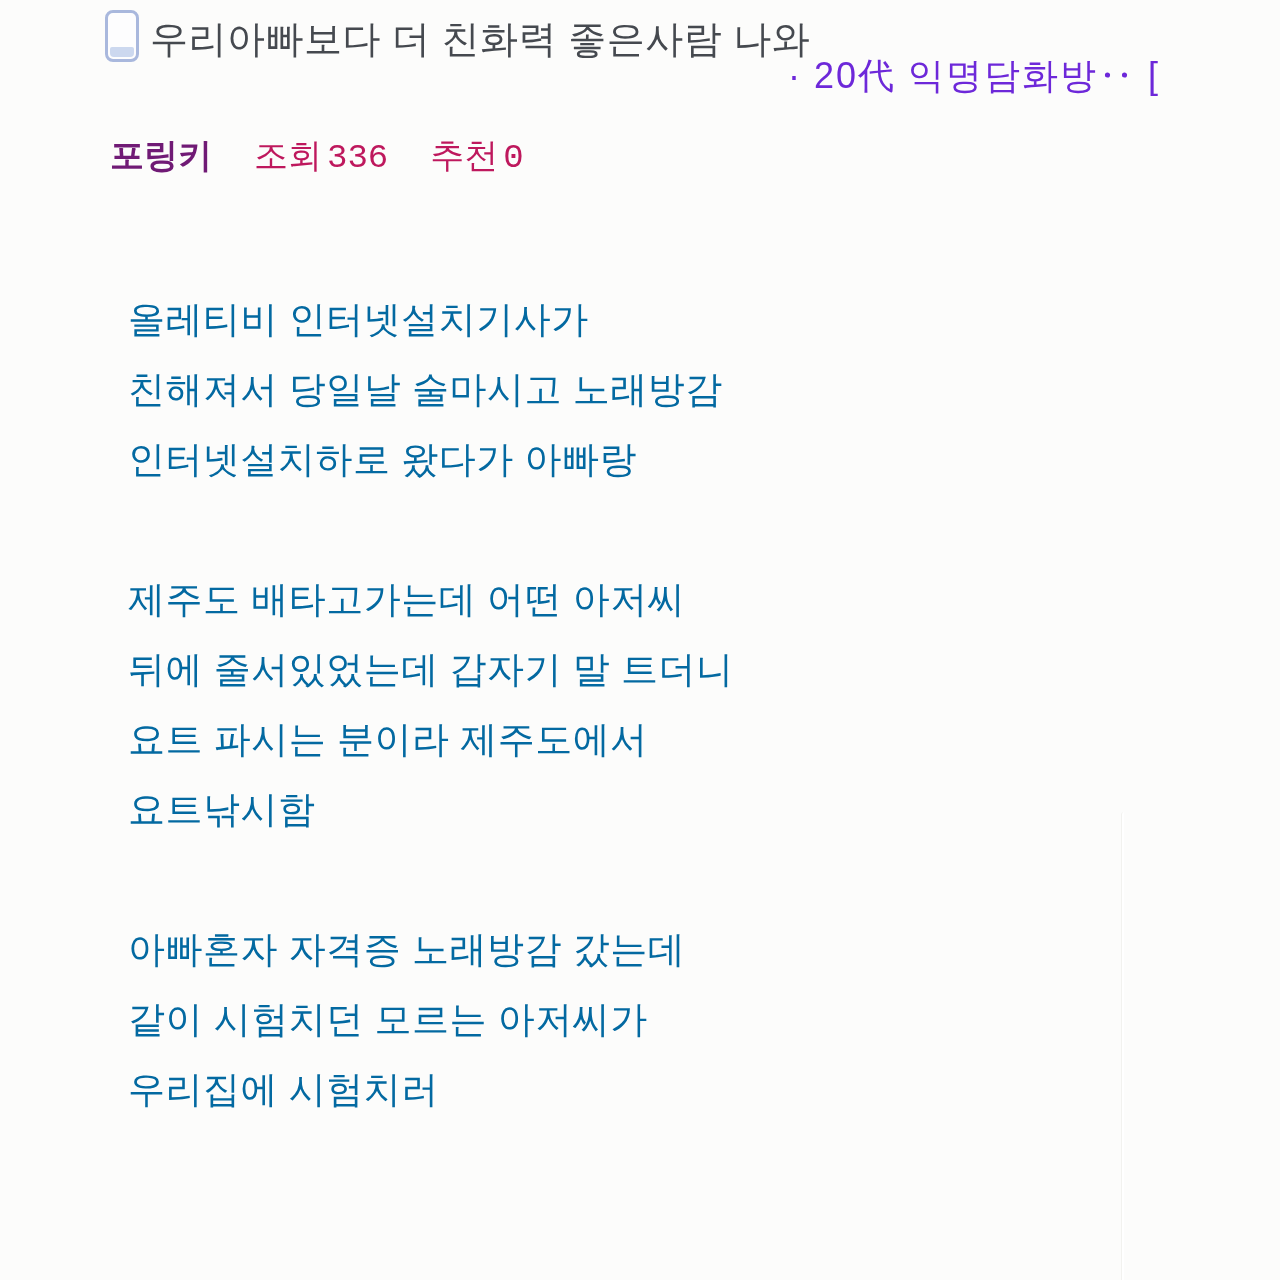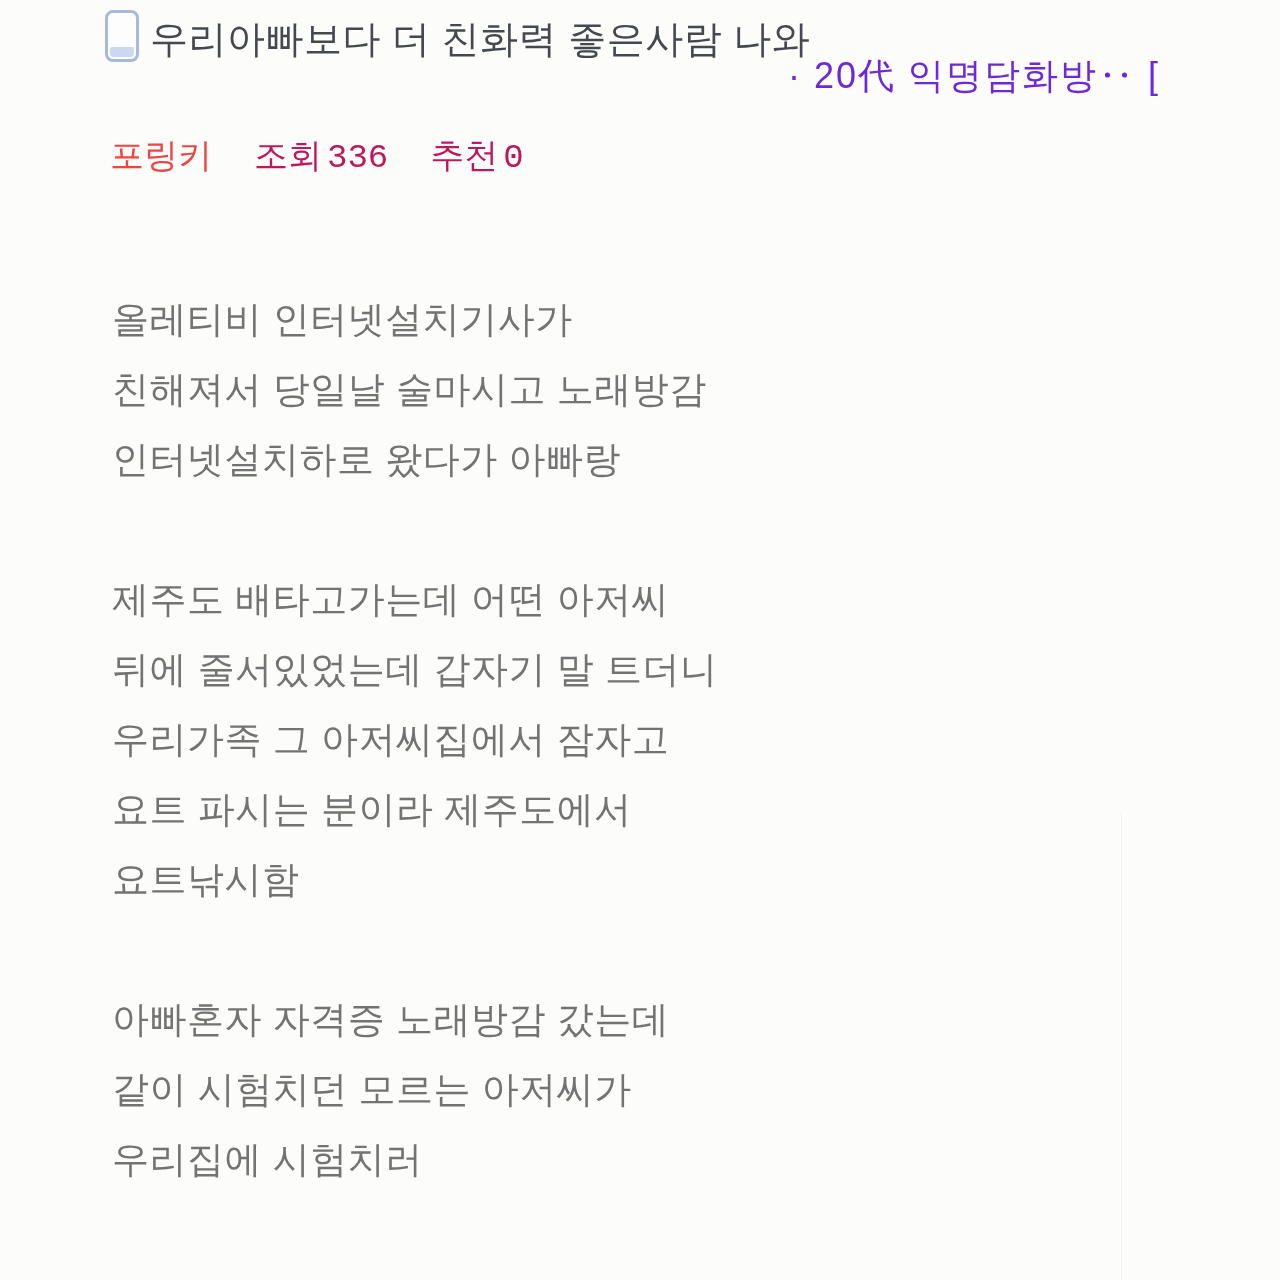--- a/index.html
+++ b/index.html
@@ -75,41 +75,41 @@
     position: absolute;
     top: 130px;
     left: 110px;
     display: flex;
     align-items: baseline;
     font-size: 34px;
     line-height: 50px;
     white-space: nowrap;
   }
   .author {
-    color: #ef4444;
-    font-weight: 400;
+    color: #701a75;
+    font-weight: 700;
   }
   .meta-stat {
     color: #be185d;
     font-weight: 400;
     margin-left: 42px;
     display: inline-flex;
     align-items: baseline;
   }
   .meta-stat .stat-value { margin-left: 5px; font-family: Liberation Mono, monospace; }
 
   
   .post-body {
     position: absolute;
     top: 285px;
-    left: 112px;
+    left: 128px;
     width: 1000px;
     font-size: 37px;
     font-weight: 300;
-    color: #737373;
+    color: #0369a1;
     letter-spacing: 0.5px;
   }
   .para { margin-bottom: 70px; }
   .para:last-child { margin-bottom: 0; }
   .body-line {
     height: 70px;
     line-height: 70px;
     white-space: nowrap;
   }
 
@@ -150,21 +150,20 @@
 
   <div class="post-body">
     <div class="para">
       <div class="body-line">올레티비 인터넷설치기사가</div>
       <div class="body-line">친해져서 당일날 술마시고 노래방감</div>
       <div class="body-line">인터넷설치하로 왔다가 아빠랑</div>
     </div>
     <div class="para">
       <div class="body-line">제주도 배타고가는데 어떤 아저씨</div>
       <div class="body-line">뒤에 줄서있었는데 갑자기 말 트더니</div>
-      <div class="body-line">우리가족 그 아저씨집에서 잠자고</div>
       <div class="body-line">요트 파시는 분이라 제주도에서</div>
       <div class="body-line">요트낚시함</div>
     </div>
     <div class="para">
       <div class="body-line">아빠혼자 자격증 노래방감 갔는데</div>
       <div class="body-line">같이 시험치던 모르는 아저씨가</div>
       <div class="body-line">우리집에 시험치러</div>
     </div>
   </div>
 

